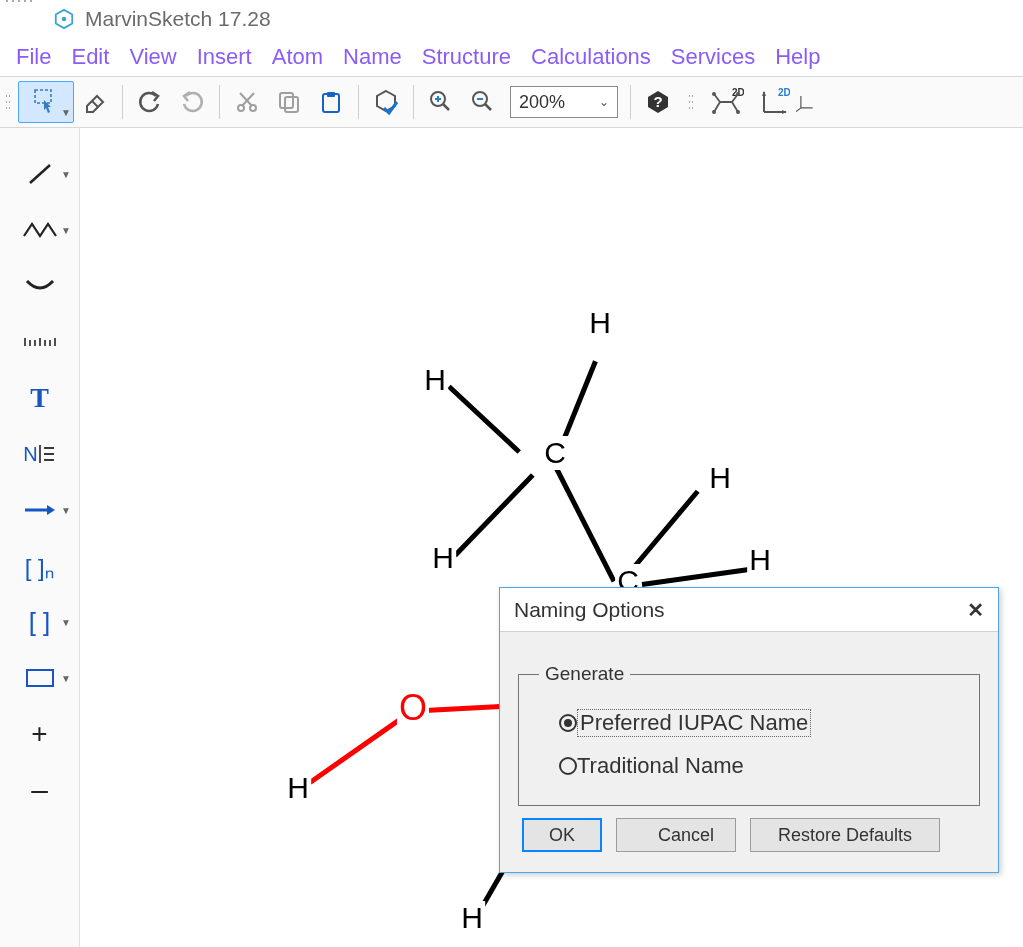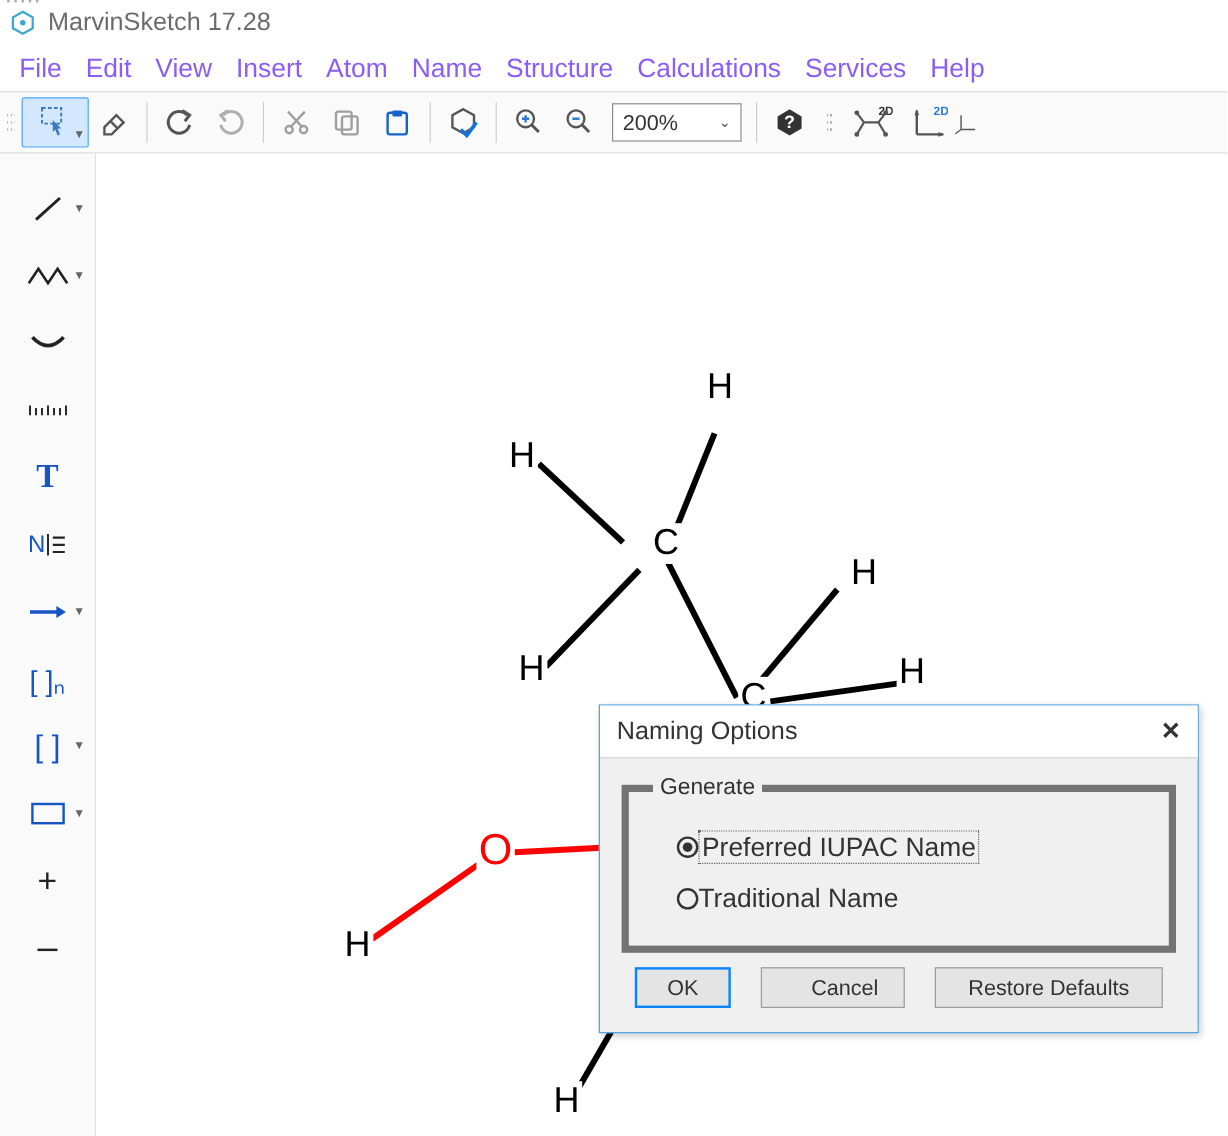--- a/index.html
+++ b/index.html
@@ -1,17 +1,17 @@
 <!DOCTYPE html>
 <html><head>
 <meta charset="utf-8">
 <style>
   * { box-sizing: border-box; }
   html,body { margin:0; padding:0; width:1023px; height:947px; font-family:"Segoe UI",Arial,sans-serif; background:#fff; overflow:hidden; color:#333;}
-  .titlebar { height:38px; display:flex; align-items:center; padding:0 8px; font-size:21px; color:#6b6b6b;}
+  .titlebar { height:38px; display:flex; align-items:center; padding:0 8px; font-size:21px; color:#6b6b6b;margin-left:45px;}
   .titlebar svg { margin-right:10px;}
   .menubar { height:38px; display:flex; align-items:center; padding:0 8px; font-size:22px; color:#8b5cf6; gap:4px;}
   .menubar span { padding:0 8px; cursor:default;}
   .toolbar { height:52px; border-top:1px solid #d8d8d8; border-bottom:1px solid #d8d8d8; display:flex; align-items:center; padding:0 4px; background:#fafafa;}
   .grip { width:10px; height:40px; display:flex; flex-direction:column; justify-content:center; gap:4px; margin-right:4px; padding-left:2px;}
   .grip i { width:6px; height:2px; background:repeating-linear-gradient(90deg,#aaa 0 1px,transparent 1px 3px);}
   .tbtn { width:42px; height:42px; display:flex; align-items:center; justify-content:center; border-radius:2px; position:relative;}
   .tbtn.active { background:#d3e8ff; border:1px solid #4aa6ff;}
   .tbtn .dd { position:absolute; right:2px; bottom:4px; font-size:10px; color:#666;}
   .sep { width:1px; height:34px; background:#cfcfcf; margin:0 6px;}
@@ -27,29 +27,29 @@
   
   .atom { position:absolute; font-size:30px; font-family:Arial,sans-serif; color:#000; transform:translate(-50%,-50%); background:#fff; padding:0 2px;}
   .atom.red { color:#ff0000;}
   .bond { position:absolute; height:5px; background:#000; transform-origin:left center;}
   .bond.red { background:#ff0000;}
   
   .dialog { position:absolute; width:500px; border:1px solid #4ca6e6; background:#f0f0f0; box-shadow:2px 2px 6px rgba(0,0,0,.2);}
   .dlg-title { height:44px; background:#fff; display:flex; align-items:center; justify-content:space-between; padding:0 14px; font-size:21px; border-bottom:1px solid #d0d0d0;}
   .dlg-close { font-size:20px; font-weight:bold; cursor:default;}
   .dlg-body { padding:14px 18px 16px;}
-  fieldset.gen { border:6px solid #737373; padding:18px 20px 10px; margin:0 0 12px; background:#f0f0f0;}
+  fieldset.gen { border:1px solid #737373; padding:18px 20px 10px; margin:17px 0 12px; background:#f0f0f0;}
   fieldset.gen legend { font-size:19px; padding:0 6px; color:#333;}
   .radio-row { display:flex; align-items:center; margin:6px 0 16px 20px; font-size:22px;}
   .radio { width:18px; height:18px; border:2px solid #333; border-radius:50%; display:inline-flex; align-items:center; justify-content:center;}
   .radio.checked::after { content:""; width:8px; height:8px; border-radius:50%; background:#333;}
   .focus-label { border:1px dotted #666; padding:0 2px;}
   .chk-row { display:flex; align-items:center; justify-content:center; gap:10px; font-size:19px; margin:8px 0 4px;}
   .chk { width:18px; height:18px; border:2px solid #333;}
-  .dlg-buttons { display:flex; gap:25px; padding:0 4px 4px;justify-content:center;}
+  .dlg-buttons { display:flex; gap:14px; padding:0 4px 4px;}
   .dbtn { height:34px; border:1px solid #9c9c9c; background:#e4e4e4; font-size:18px; display:flex; align-items:center; justify-content:center;}
   .dbtn.ok { width:80px; border:2px solid #0a84ff; background:#e4e4e4;}
   .dbtn.cancel { width:120px;padding-left:20px;}
   .dbtn.restore { width:190px;}
 </style>
 </head>
 <body>
 
 <div class="titlebar">
   <svg width="22" height="22" viewBox="0 0 24 24">

